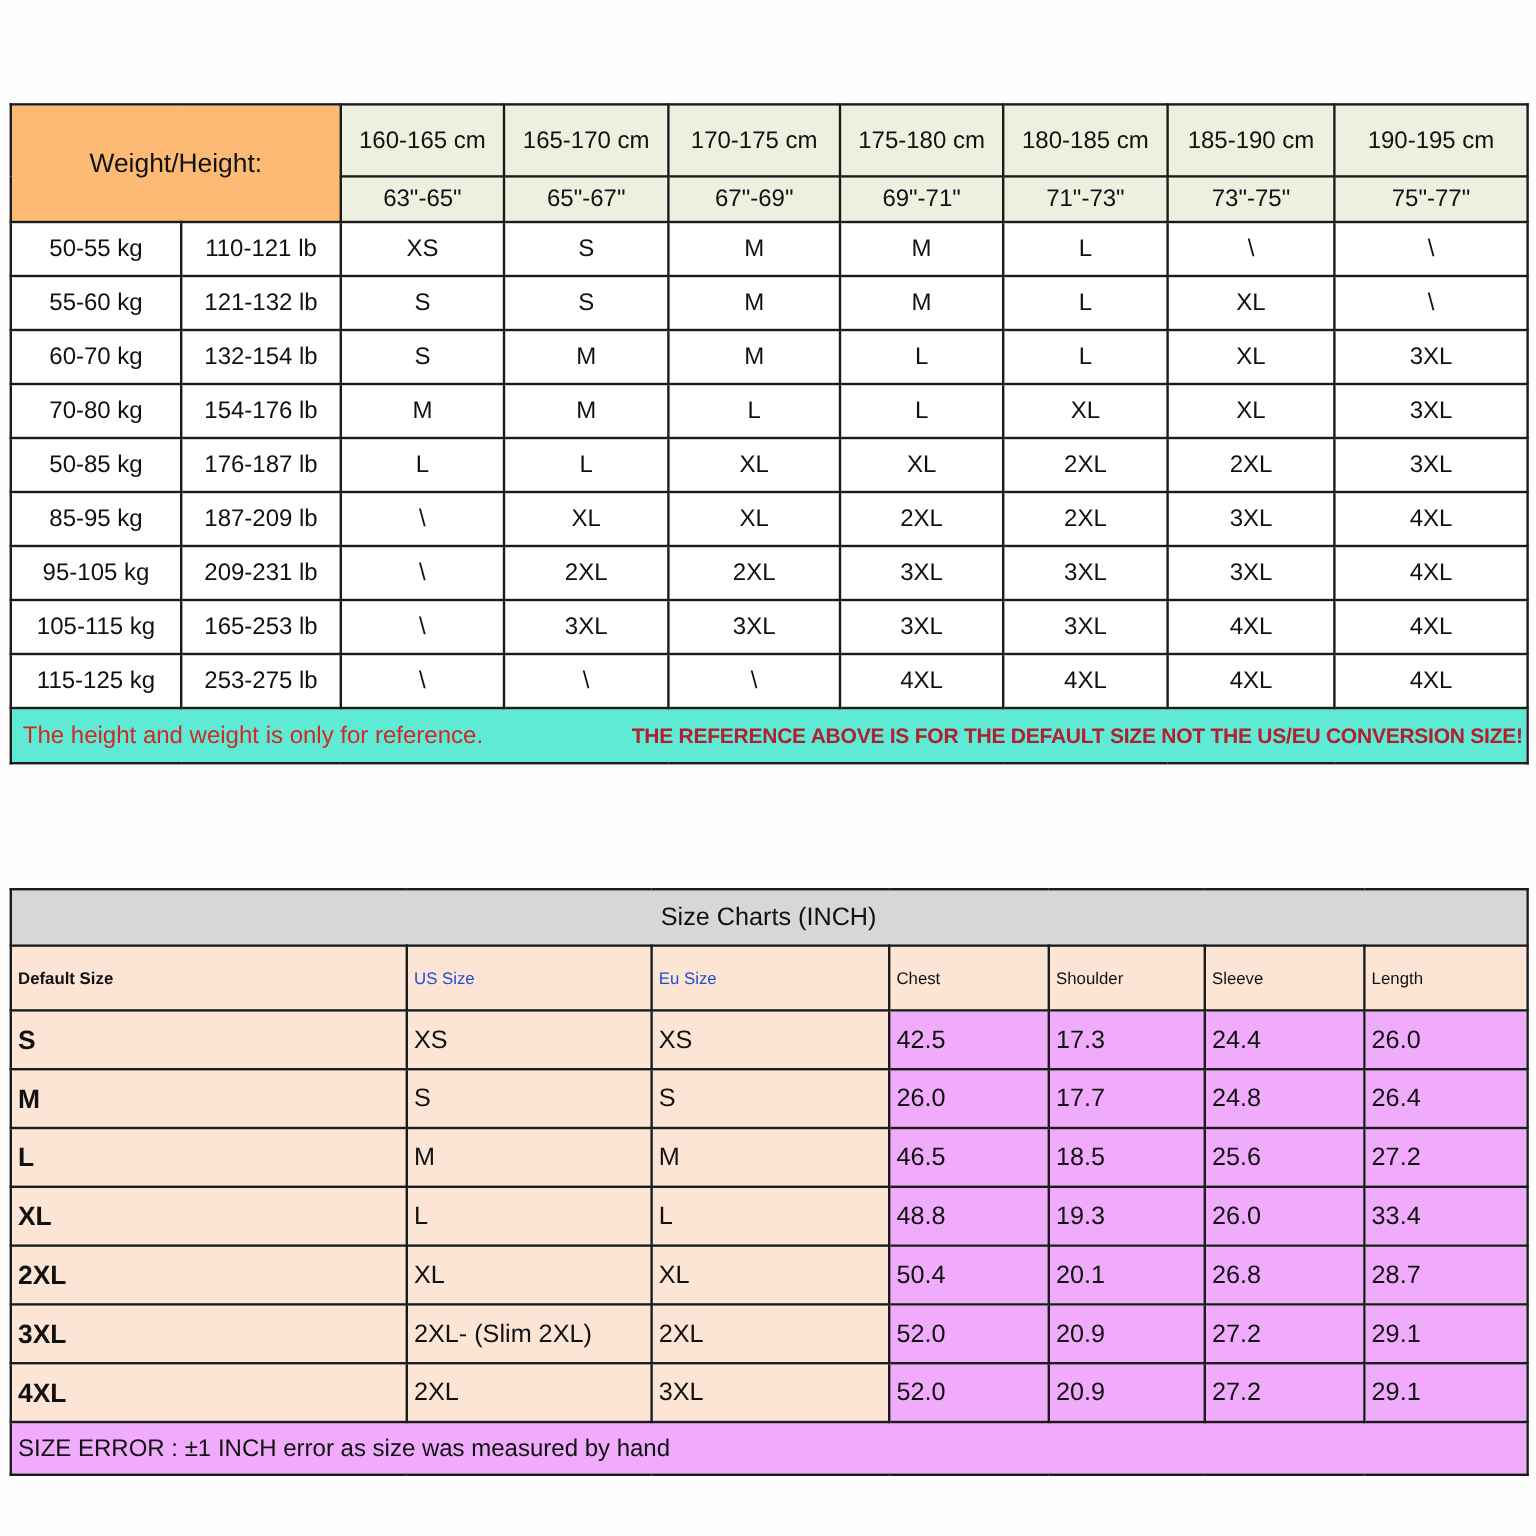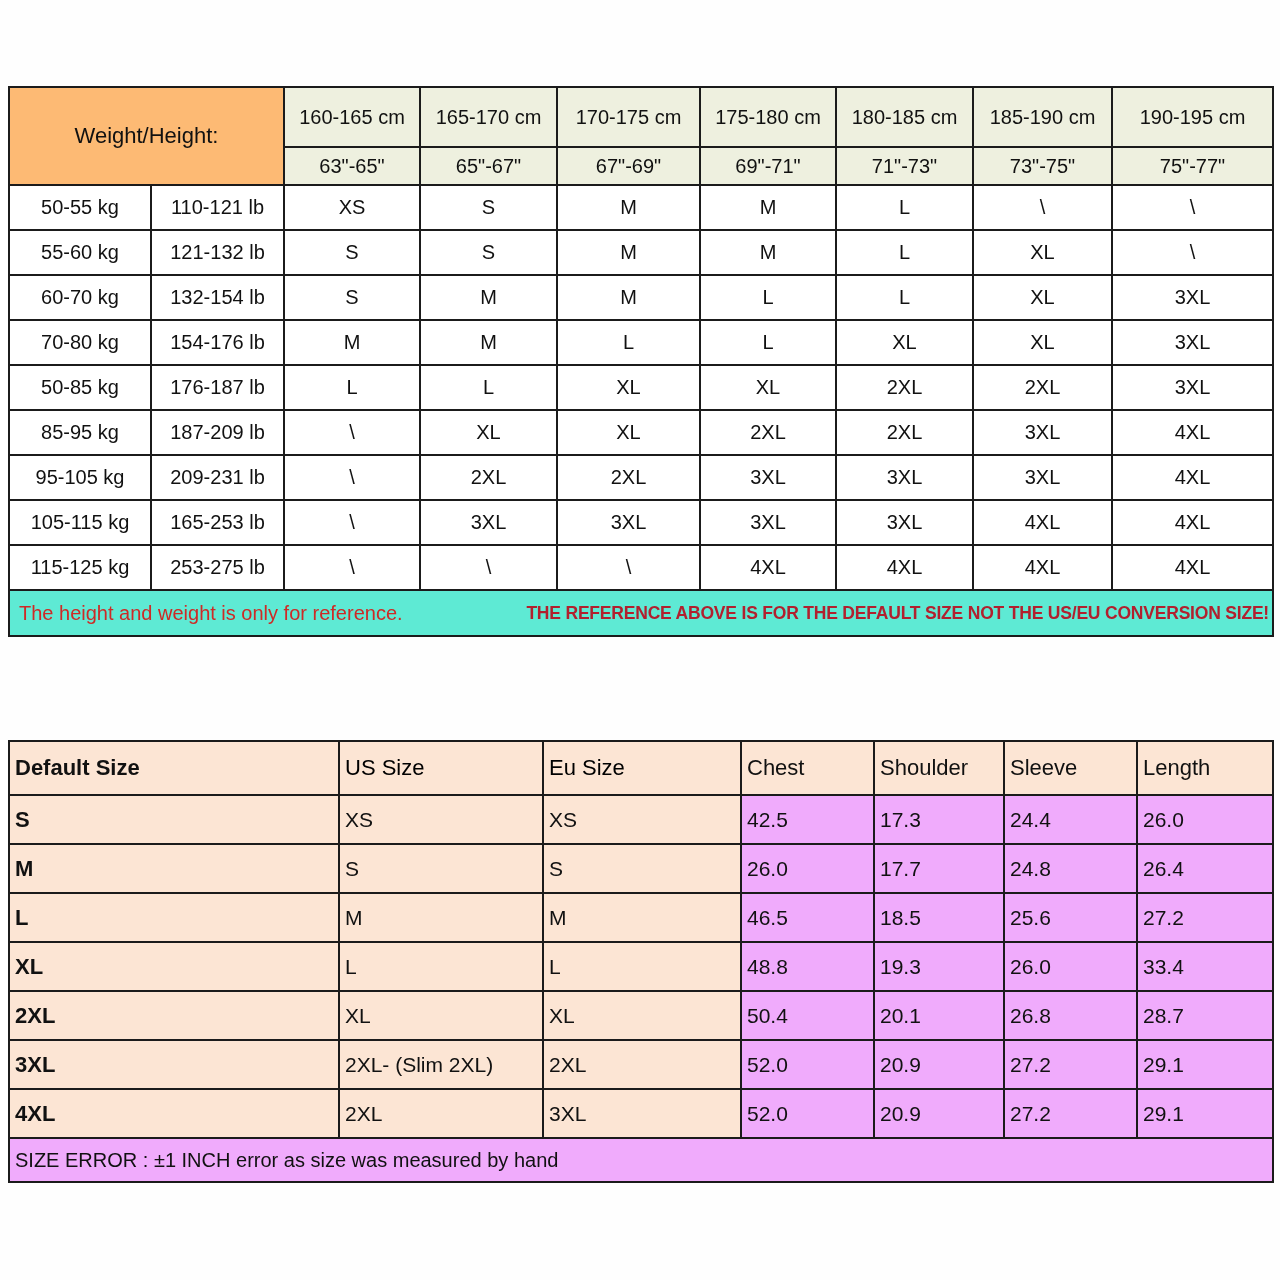--- a/index.html
+++ b/index.html
@@ -21,23 +21,23 @@
   .t1 .noterow td{height:42px;background:#5eead4;border-top:2px solid #1b1b1b;}
   .note-wrap{display:flex;align-items:center;justify-content:space-between;
     padding:0 2px 0 8px;white-space:nowrap;overflow:hidden;}
   .note-left{color:#ce2a26;font-size:20px;flex:0 0 auto;}
   .note-right{color:#b1202e;font-size:17.5px;font-weight:bold;letter-spacing:-0.2px;flex:0 0 auto;}
 
   
   .t2{position:absolute;left:8px;top:740px;width:1264px;}
   .t2 td{font-size:21px;vertical-align:middle;padding-left:5px;background:#f0abfc;}
   .t2 .title{background:#d7d7d7;text-align:center;height:43px;font-size:21px;padding-left:0;}
-  .t2 .hrow td{background:#fce5d4;height:50px;font-size:22px;}
+  .t2 .hrow td{background:#fce5d4;height:50px;font-size:14px;}
   .t2 .h-default{font-weight:bold;font-size:23px;}
-  .t2 .h-red{color:#000000;}
+  .t2 .h-red{color:#1d4ed8;}
   .t2 .drow td{height:45px;}
   .t2 .drow .c-peach{background:#fce5d4;}
   .t2 .c-default{font-weight:bold;font-size:22px;}
   .t2 .frow td{height:40px;font-size:20px;}
 </style>
 </head>
 <body>
 
 <table class="t1">
   <colgroup>
@@ -187,20 +187,23 @@
   <colgroup>
     <col style="width:330px">
       <col style="width:204px">
       <col style="width:198px">
     <col style="width:133px">
       <col style="width:130px">
       <col style="width:133px">
       <col style="width:136px">
   </colgroup>
   <tbody>
+      <tr>
+    <td class="title" colspan="7">Size Charts (INCH)</td>
+  </tr>
   <tr class="hrow">
     <td class="h-default">Default Size</td>
     <td class="h-red">US Size</td>
     <td class="h-red">Eu Size</td>
     <td>Chest</td>
     <td>Shoulder</td>
     <td>Sleeve</td>
     <td>Length</td>
   </tr>
 

